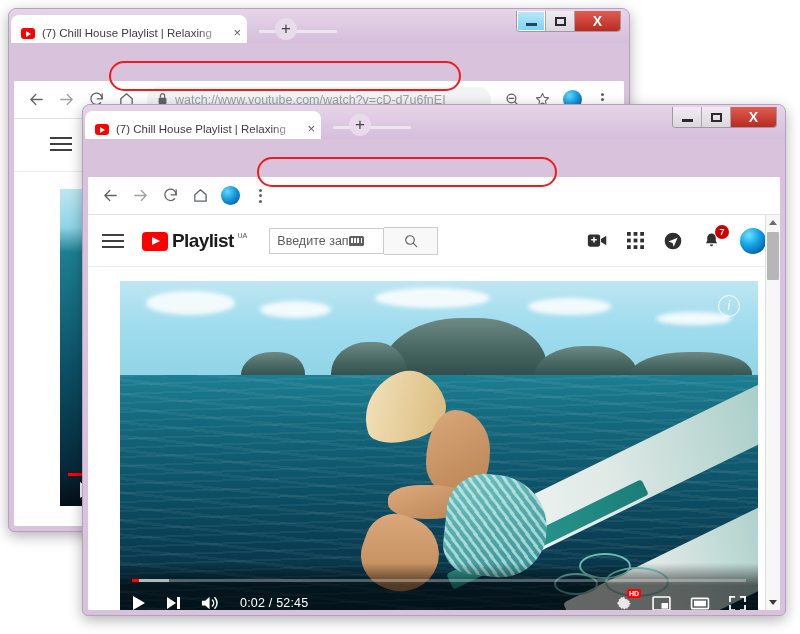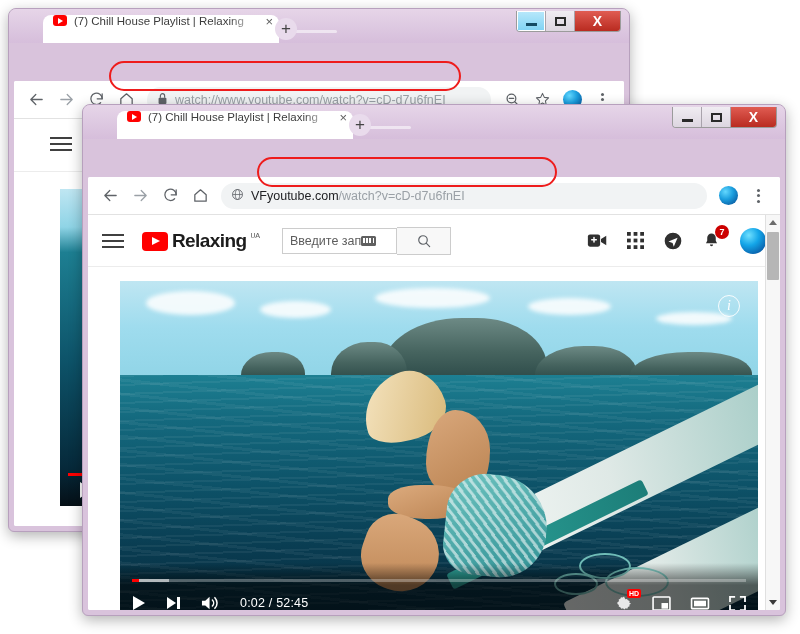--- a/index.html
+++ b/index.html
@@ -31,28 +31,28 @@
   }
 
   
   .titlebar {
     position: relative;
     height: 34px;
     background: linear-gradient(#e6d5e8, #d6bedb);
   }
   .tab {
     position: absolute;
-    left: 34px;
+    left: 2px;
     top: 6px;
     height: 28px;
     width: 236px;
     background: #ffffff;
     border-radius: 8px 8px 0 0;
     display: flex;
-    align-items: flex-start;
+    align-items: flex-end;
     padding: 0 6px 4px 10px;
     gap: 7px;
   }
   .tab-favicon {
     width: 14px; height: 11px;
     background: #ff0000;
     border-radius: 3px;
     position: relative;
     flex: 0 0 auto;
   }
@@ -562,30 +562,20 @@
             <path d="M20 11a8 8 0 1 0-2.2 5.6" fill="none" stroke="#5f6368" stroke-width="1.8" stroke-linecap="round"></path>
             <path d="M20 4v7h-7" fill="none" stroke="#5f6368" stroke-width="1.8" stroke-linecap="round" stroke-linejoin="round"></path>
           </svg>
       </div>
       <div class="tb-icon">
         <svg width="17" height="17" viewBox="0 0 24 24">
             <path d="M4 11l8-7 8 7v9h-16z" fill="none" stroke="#5f6368" stroke-width="1.8" stroke-linejoin="round"></path>
           </svg>
       </div>
 
-      <div class="omnibox">
-        <span>
-          <svg width="13" height="13" viewBox="0 0 24 24">
-              <circle cx="12" cy="12" r="9.2" fill="none" stroke="#5f6368" stroke-width="1.6"></circle>
-              <ellipse cx="12" cy="12" rx="4" ry="9.2" fill="none" stroke="#5f6368" stroke-width="1.4"></ellipse>
-              <path d="M3 12h18" stroke="#5f6368" stroke-width="1.4"></path>
-            </svg>
-        </span>
-        <span class="url-text"><b>VFyoutube.com</b><span>/watch?v=cD-d7u6fnEI</span></span>
-      </div>
 
       <div class="tb-icon">
           <span class="avatar"></span>
         </div>
       <div class="tb-icon">
         <span class="kebab">
             <i></i>
             <i></i>
             <i></i>
           </span>
@@ -596,21 +586,21 @@
 
       <div class="yt-header">
         <div class="yt-burger">
             <span></span>
             <span></span>
             <span></span>
           </div>
 
         <div class="yt-logo">
           <span class="yt-logo-badge"></span>
-          <span class="yt-wordmark">Relaxing</span>
+          <span class="yt-wordmark">Playlist</span>
           <span class="yt-country">UA</span>
         </div>
 
         <div class="yt-search-wrap">
           <div class="yt-search-box">
             <span class="yt-search-ph">Введите зап</span>
             <span class="kb-icon"></span>
           </div>
           <div class="yt-search-btn">
             <svg width="16" height="16" viewBox="0 0 24 24">

